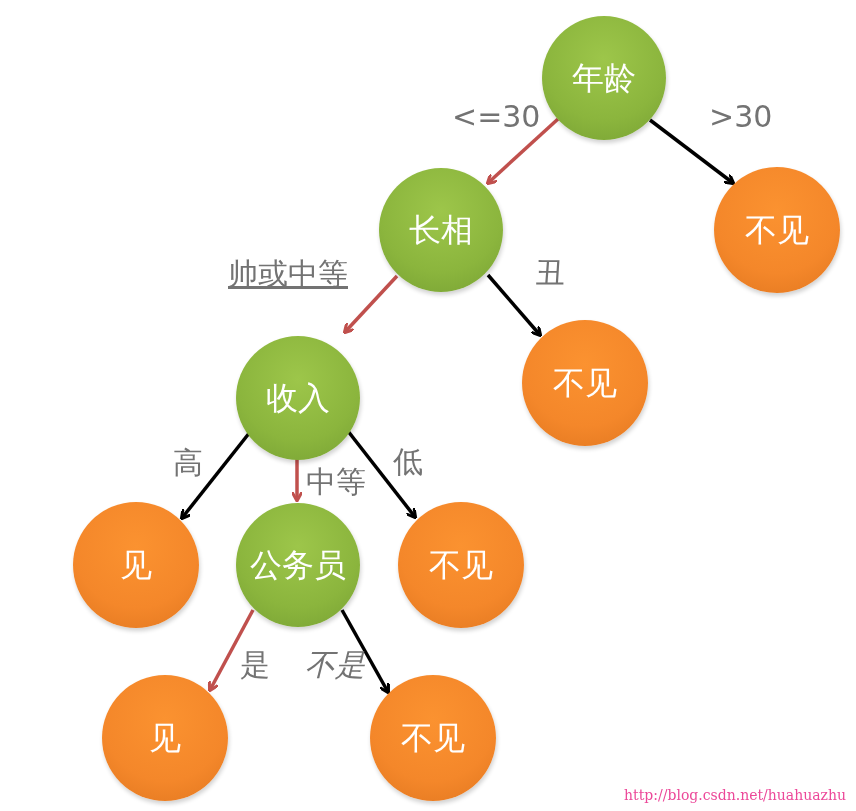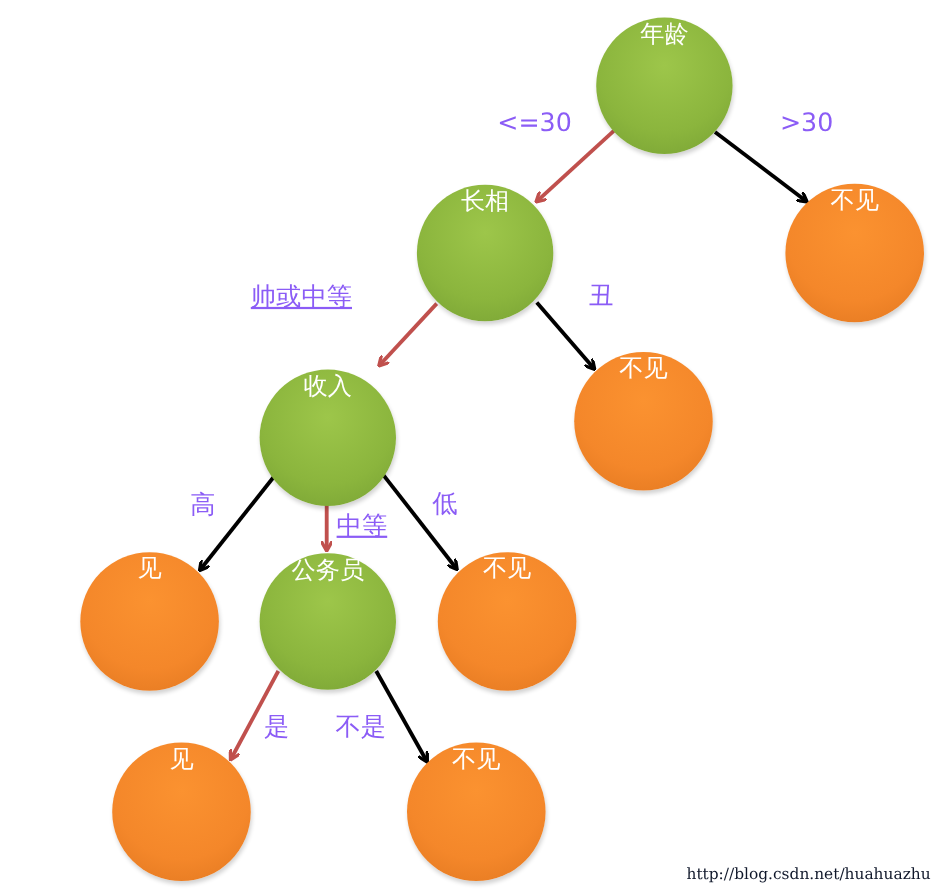--- a/index.html
+++ b/index.html
@@ -1,25 +1,25 @@
 <!DOCTYPE html>
 <html><head>
 <meta charset="utf-8">
 <style>
   html, body { margin:0; padding:0; background:#ffffff; }
   body { width:856px; height:811px; position:relative; overflow:hidden;
          font-family: "DejaVu Sans", "Liberation Sans", sans-serif; }
   svg { position:absolute; left:0; top:0; }
-  .node { position:absolute; border-radius:50%; display:flex; 
-          justify-content:center; color:#ffffff; font-size:22px; text-align:center;
-          line-height:32px; box-shadow: 1px 3px 4px rgba(0,0,0,0.18); }
+  .node { position:absolute; border-radius:50%; display:flex; align-items:center;
+          justify-content:center; color:#ffffff; font-size:32px; text-align:center;
+          line-height:32px; box-shadow: 1px 3px 4px rgba(0,0,0,0.18); font-family: Liberation Serif, serif; }
   .green { background: radial-gradient(circle at 50% 35%, #9dc64a 0%, #8bb53d 60%, #76a033 100%); }
   .orange { background: radial-gradient(circle at 50% 35%, #fb9230 0%, #f4872a 60%, #e0761f 100%); }
-  .label { position:absolute; color:#8b5cf6; font-size:23px; white-space:nowrap; }
-  .watermark { position:absolute; right:10px; bottom:8px; color:#0f172a; font-size:14px;
+  .label { position:absolute; color:#737373; font-size:30px; white-space:nowrap; }
+  .watermark { position:absolute; right:10px; bottom:8px; color:#ec4899; font-size:14px;
                font-family:"DejaVu Serif", "Liberation Serif", serif; }
 </style>
 </head>
 <body>
 
 <svg width="856" height="811">
   <defs>
     <marker id="ah-red" markerWidth="10" markerHeight="10" refX="8" refY="5" orient="auto" markerUnits="userSpaceOnUse">
       <path d="M0,0 L9,5 L0,10" fill="none" stroke="#c0504d" stroke-width="3"></path>
     </marker>
@@ -68,18 +68,18 @@
 </div>
 <div class="node orange" style="left:370px;top:675px;width:126px;height:126px;">
   <span>不见</span>
 </div>
 
 <div class="label" style="left:452px;top:99px;">&lt;=30</div>
 <div class="label" style="left:709px;top:99px;">&gt;30</div>
 <div class="label" style="left:228px;top:254px;text-decoration:underline;">帅或中等</div>
 <div class="label" style="left:535px;top:253px;">丑</div>
 <div class="label" style="left:173px;top:443px;">高</div>
-<div class="label" style="left:306px;top:462px;text-decoration:underline;">中等</div>
+<div class="label" style="left:306px;top:462px;">中等</div>
 <div class="label" style="left:393px;top:442px;">低</div>
 <div class="label" style="left:240px;top:645px;">是</div>
-<div class="label" style="left:305px;top:645px;">不是</div>
+<div class="label" style="left:305px;top:645px;font-style:italic;">不是</div>
 
 <div class="watermark">http://blog.csdn.net/huahuazhu</div>
 
 </body></html>

